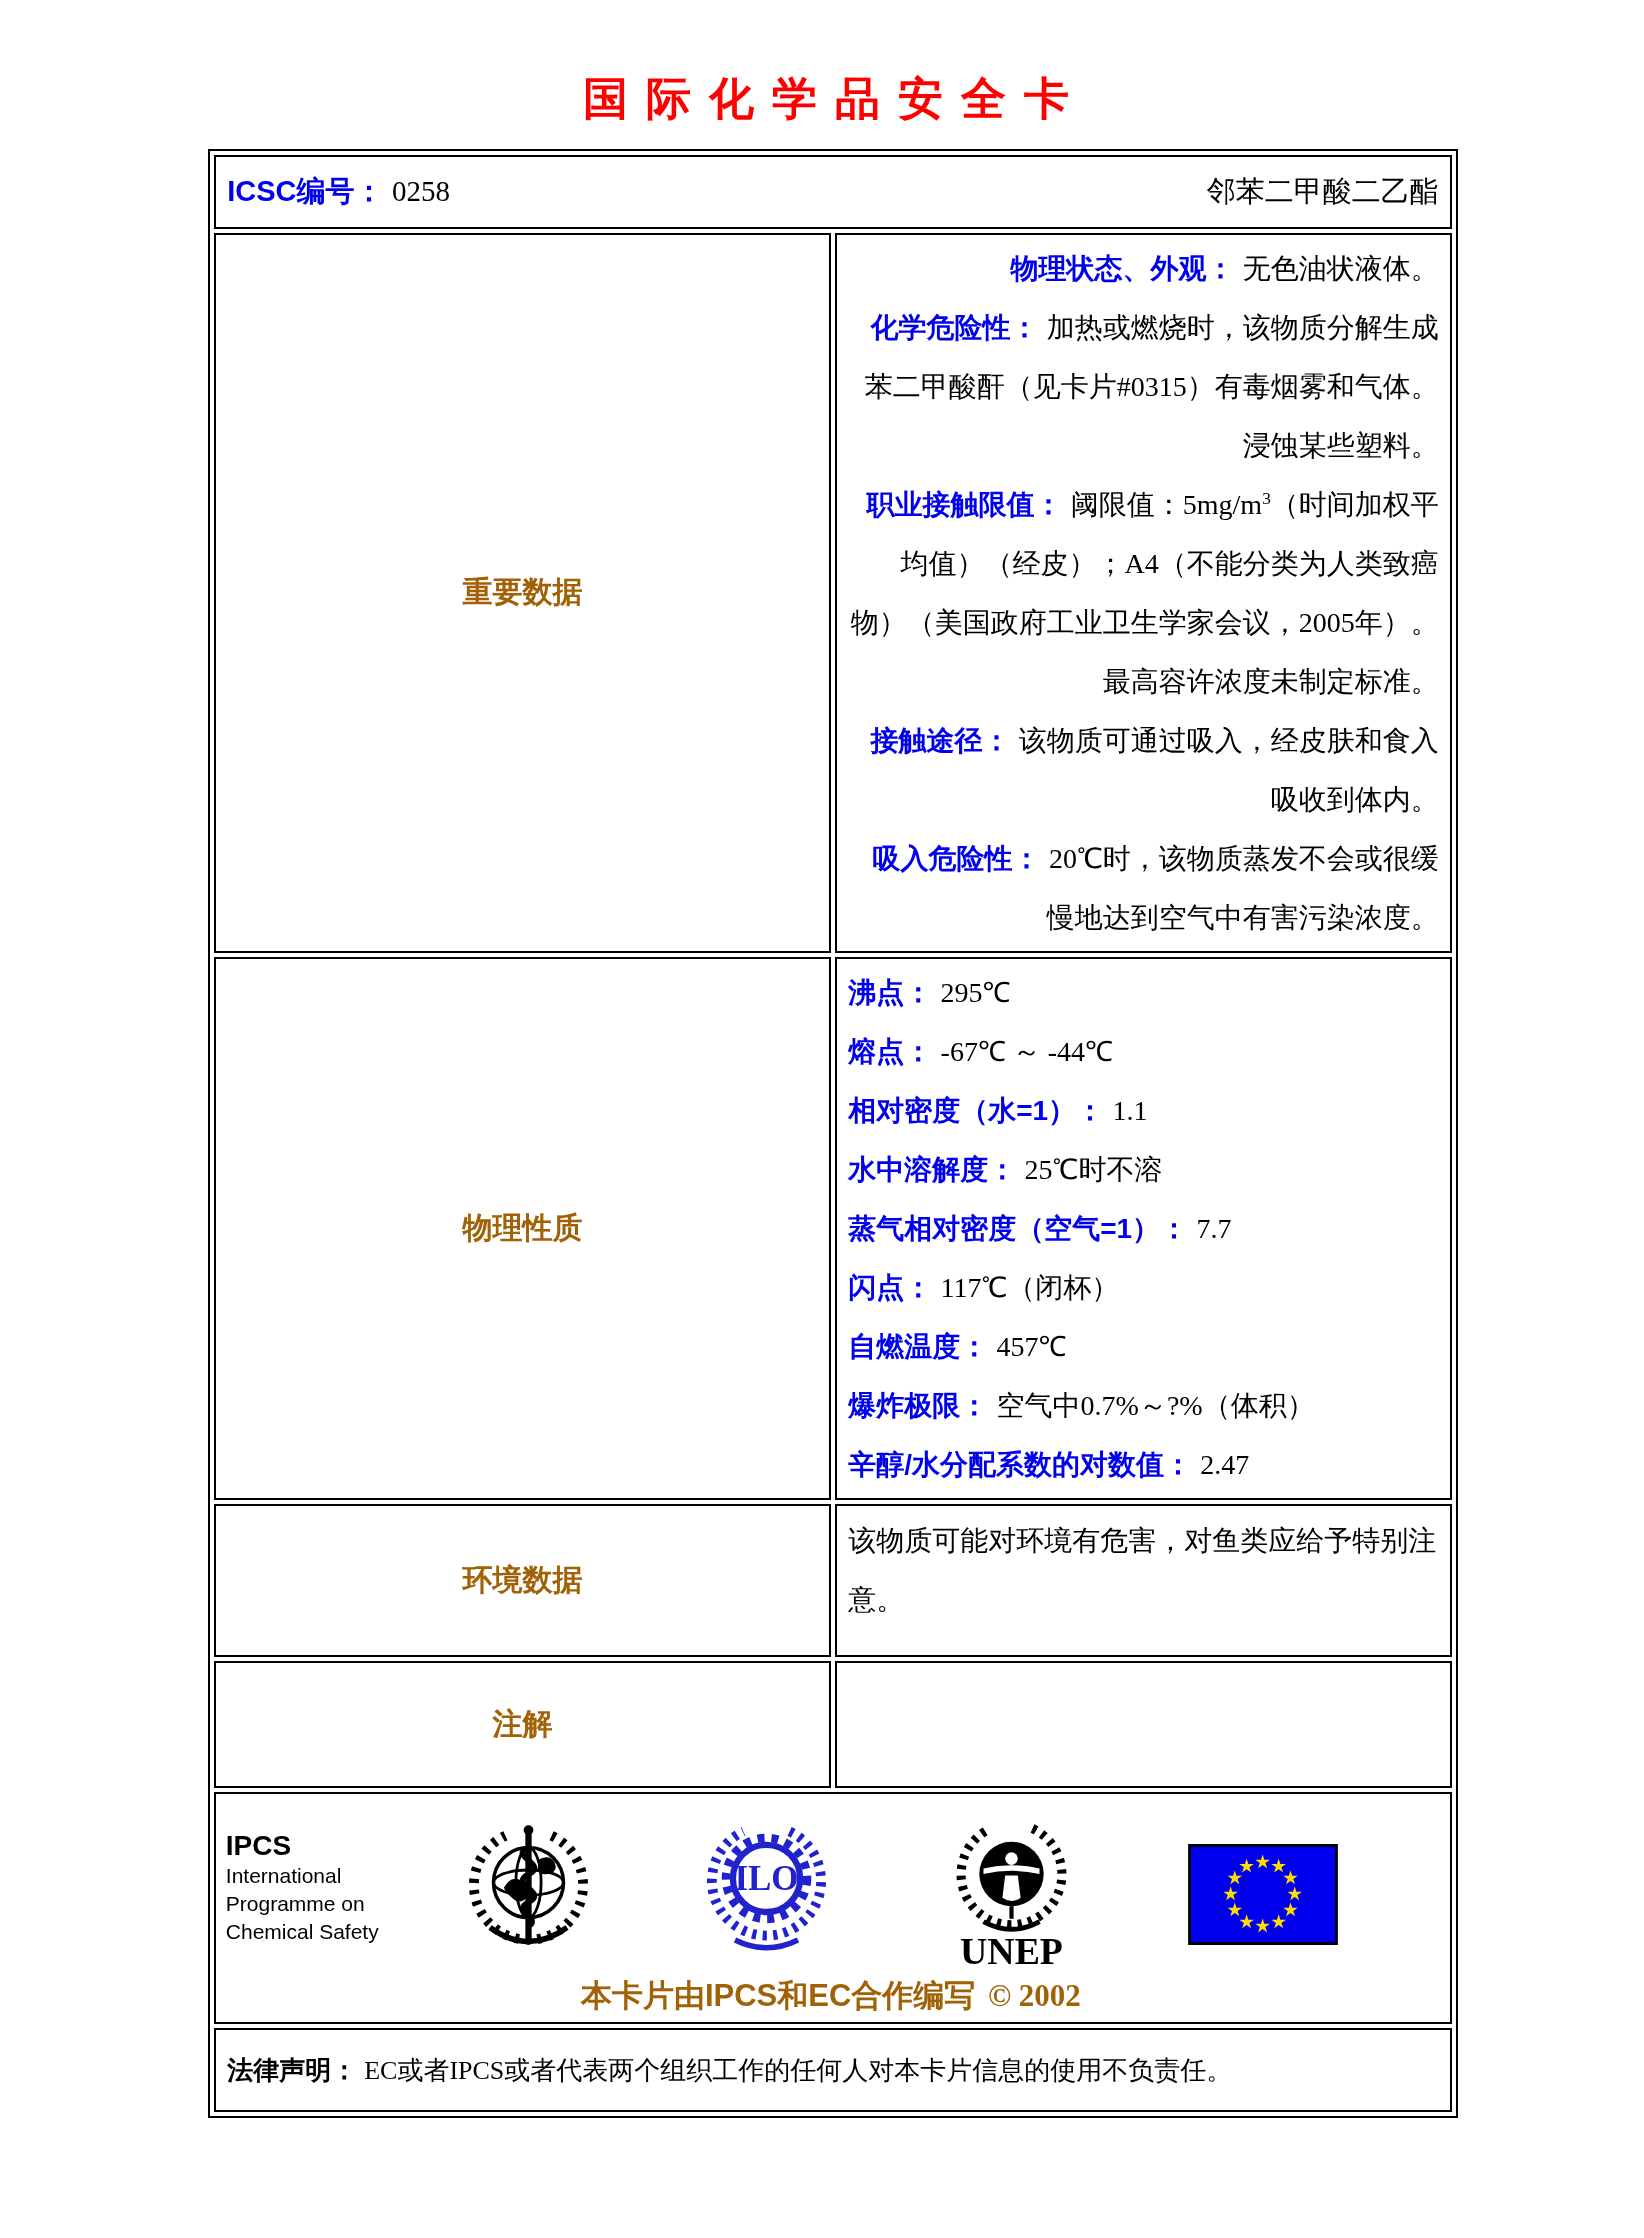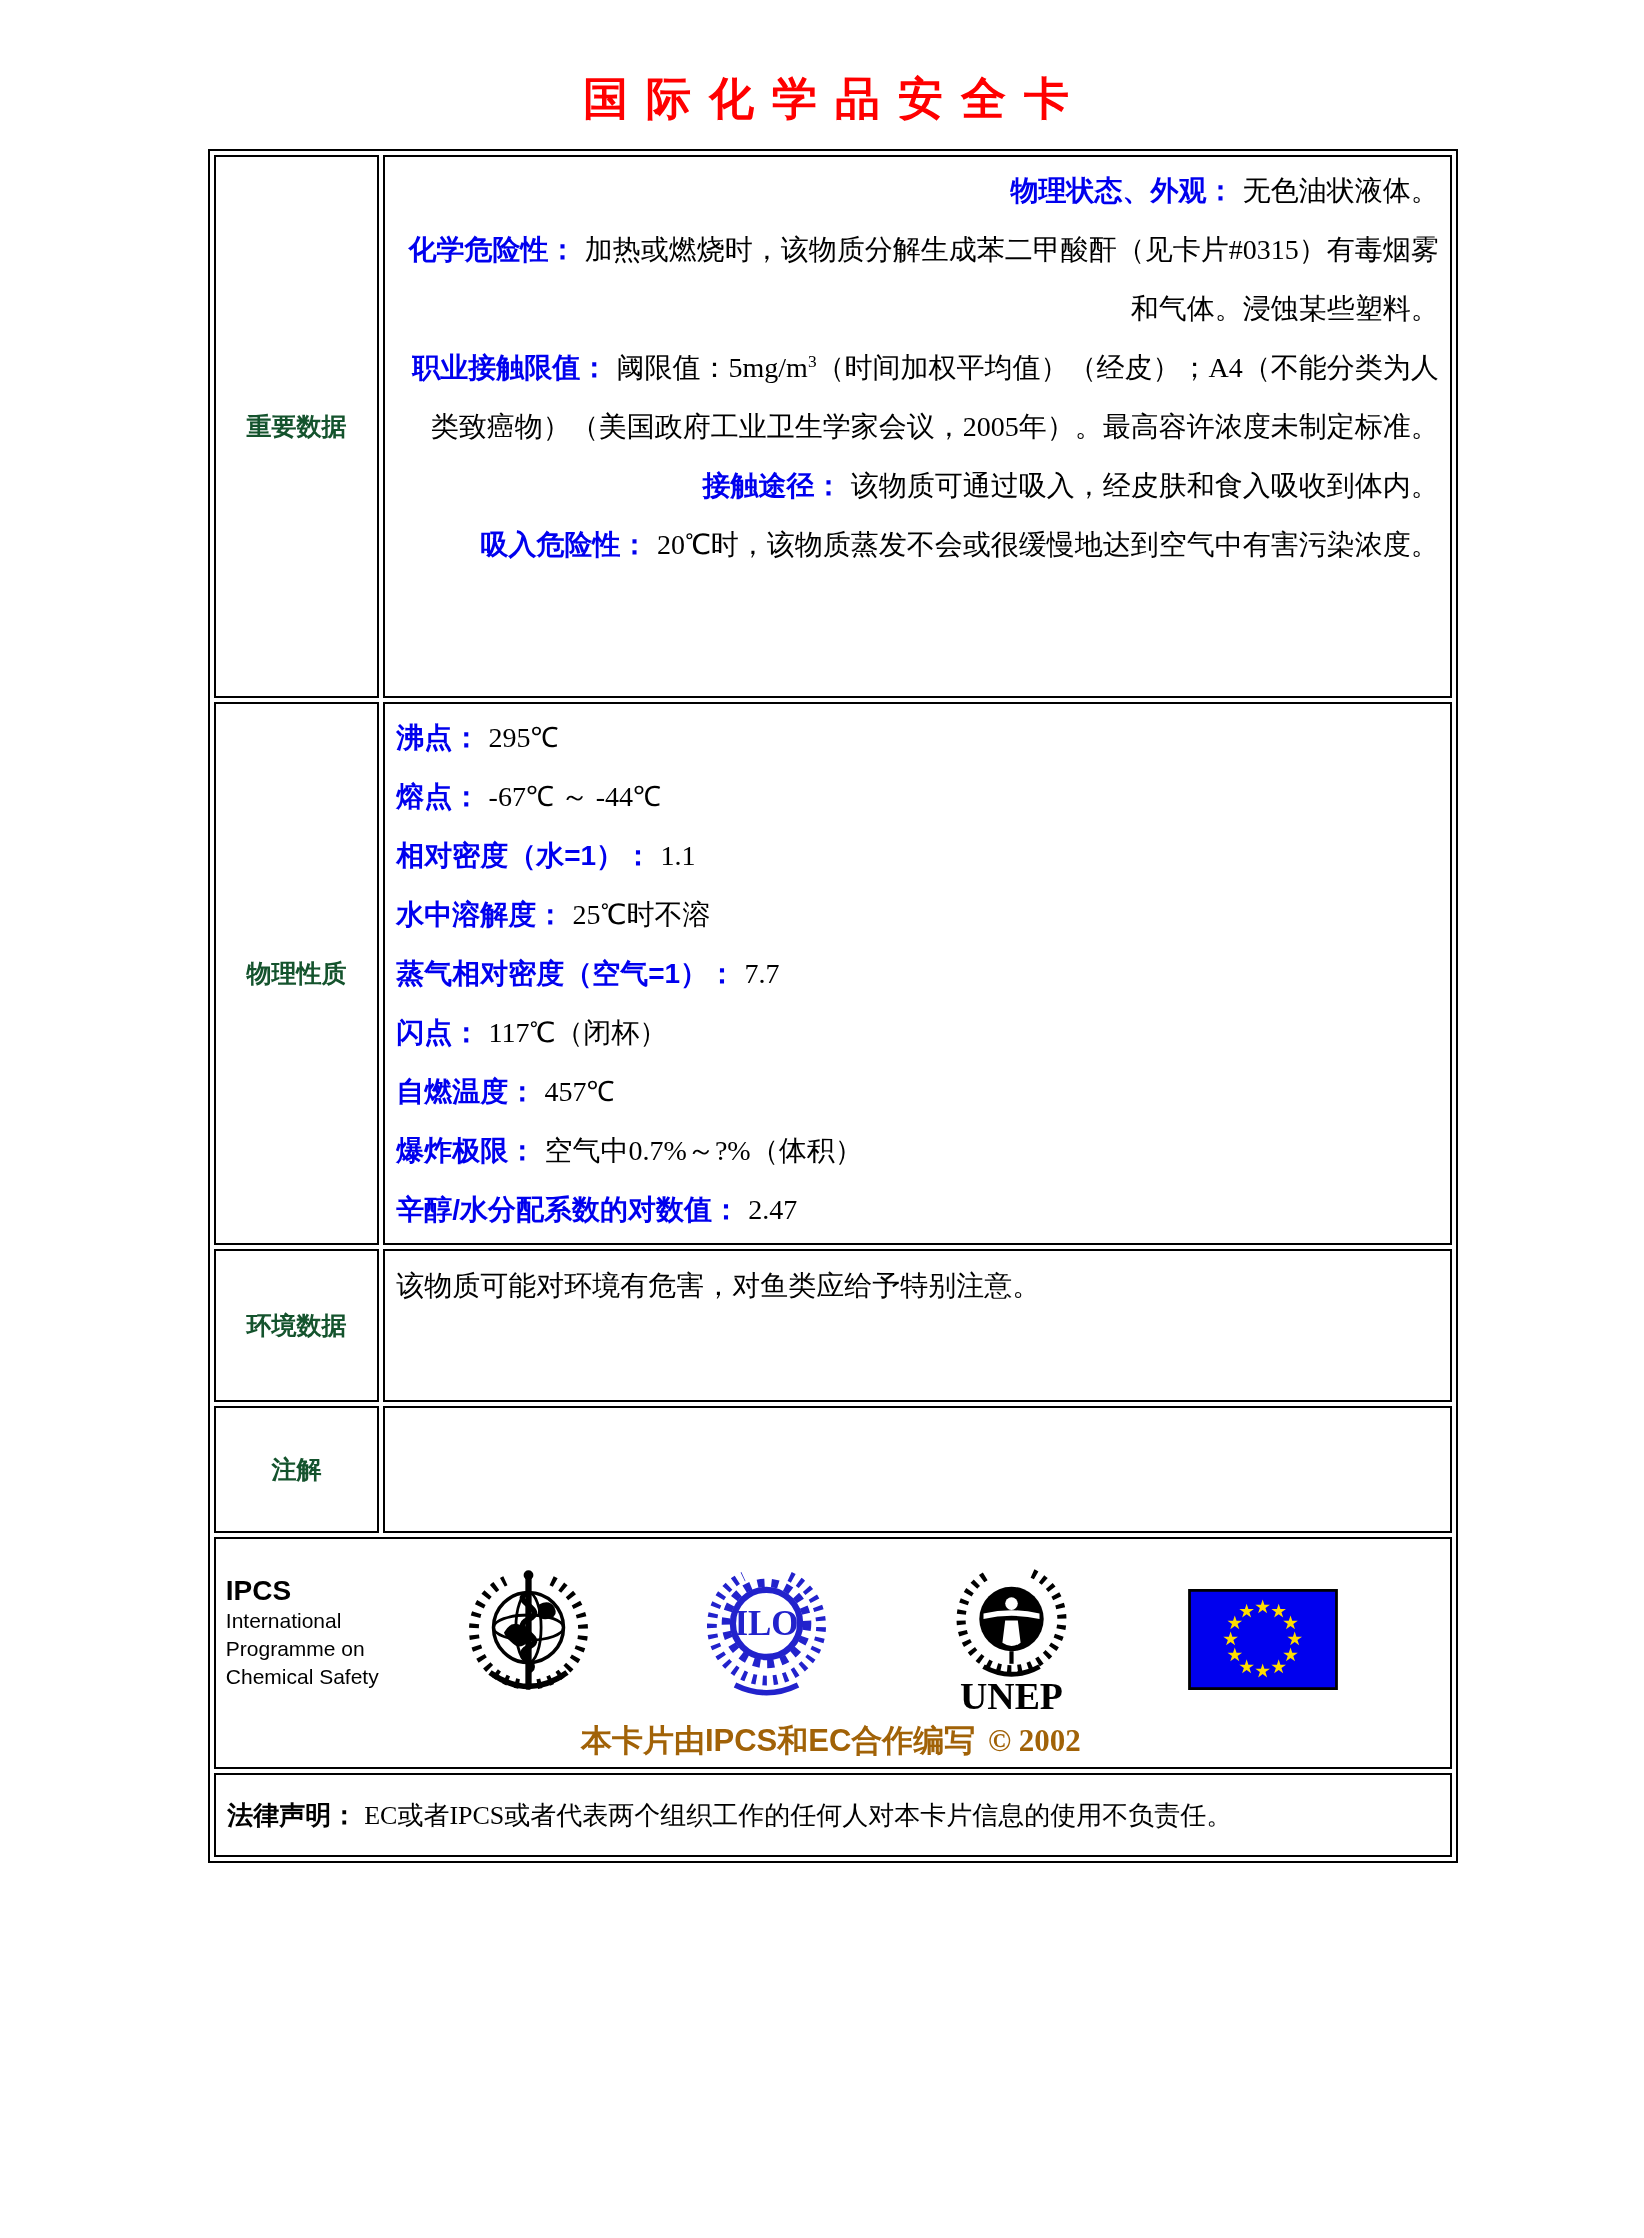--- a/index.html
+++ b/index.html
@@ -14,22 +14,22 @@
   }
   table.card {
     margin-left:208px; margin-top:19.6px;
     border-collapse:separate; border-spacing:4.2px;
     border:2.8px solid #000; width:1250px;
     table-layout:fixed;
   }
   td { border:2.1px solid #000; background:#fff; }
   td.rowlabel {
     width:159px; text-align:center; vertical-align:middle;
-    color:#14532d; font-family:"Liberation Sans", sans-serif;
-    font-weight:bold; font-size:25px;
+    color:#a16207; font-family:"Liberation Sans", sans-serif;
+    font-weight:bold; font-size:30px;
   }
   td.content {
     vertical-align:top; padding:4.2px 11.2px;
     font-size:28px; line-height:59px;
   }
   td.header-cell {
     height:70px; padding:0 11.2px; font-size:29px;
   }
   .header-flex { display:flex; justify-content:space-between; align-items:center; height:100%; }
   .blab {
@@ -68,20 +68,30 @@
 </head>
 <body>
 
 <div class="page">
 
   <h1 class="title">国际化学品安全卡</h1>
 
   <table class="card">
 
     <tbody>
+        <tr>
+      <td class="header-cell" colspan="2">
+        <div class="header-flex">
+          <span>
+            <span class="blab">ICSC编号：</span><span>0258</span>
+          </span>
+          <span>邻苯二甲酸二乙酯</span>
+        </div>
+      </td>
+    </tr>
 
     <tr>
       <td class="rowlabel h-important">重要数据</td>
       <td class="content h-important">
             <div class="entry"><span class="blab">物理状态、外观：</span><span>无色油状液体。</span></div>
             <div class="entry"><span class="blab">化学危险性：</span><span>加热或燃烧时，该物质分解生成苯二甲酸酐（见卡片#0315）有毒烟雾和气体。浸蚀某些塑料。</span></div>
             <div class="entry"><span class="blab">职业接触限值：</span><span>阈限值：5mg/m</span><sup>3</sup><span>（时间加权平均值）（经皮）；A4（不能分类为人类致癌物）（美国政府工业卫生学家会议，2005年）。最高容许浓度未制定标准。</span></div>
             <div class="entry"><span class="blab">接触途径：</span><span>该物质可通过吸入，经皮肤和食入吸收到体内。</span></div>
             <div class="entry"><span class="blab">吸入危险性：</span><span>20℃时，该物质蒸发不会或很缓慢地达到空气中有害污染浓度。</span></div>
           </td>

